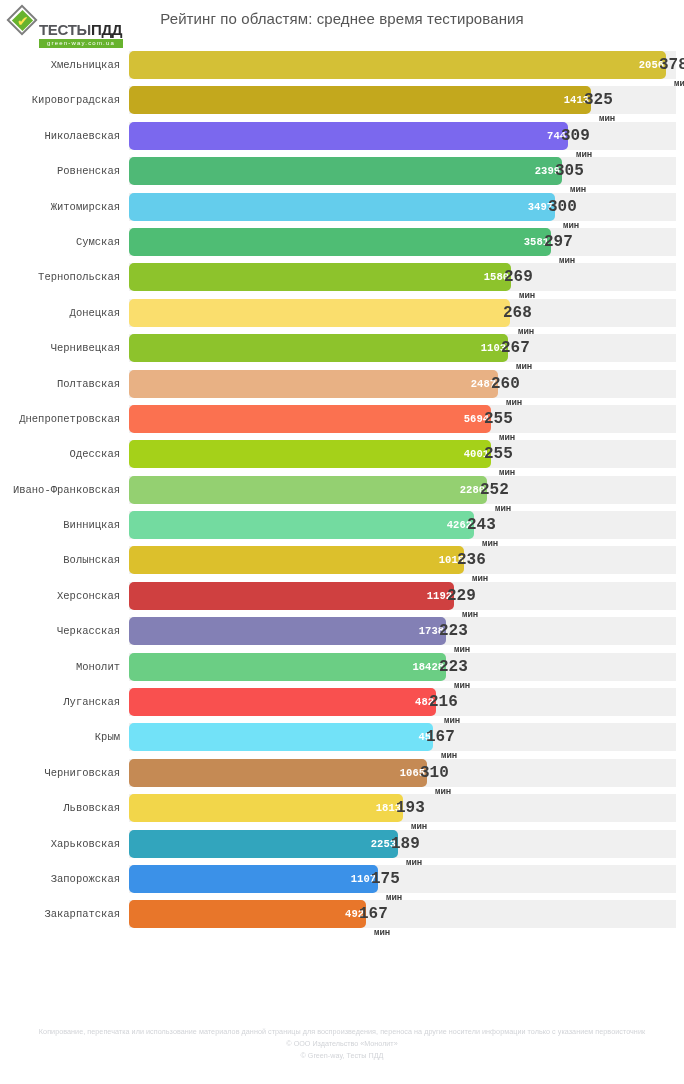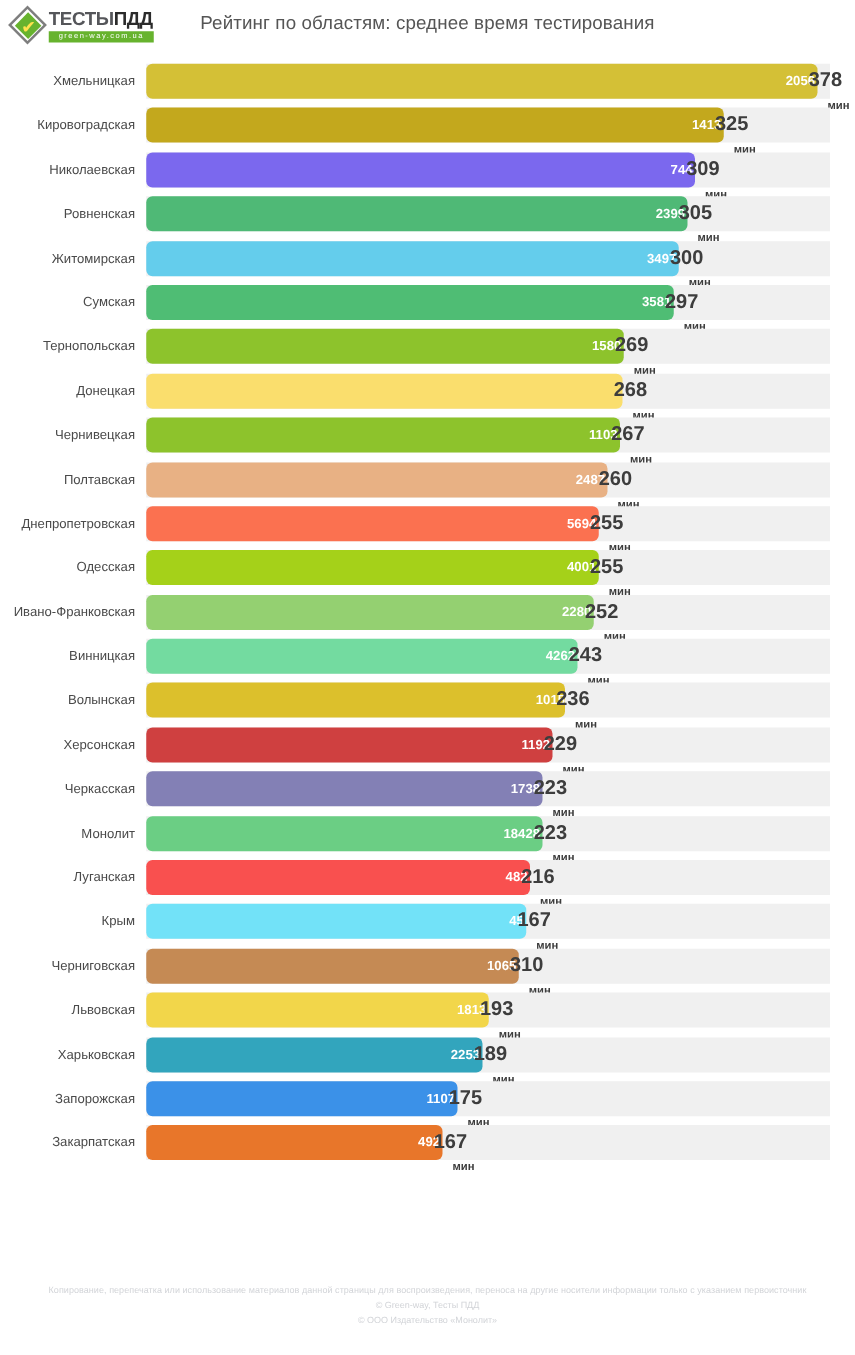--- a/index.html
+++ b/index.html
@@ -69,20 +69,21 @@
     margin-left: 1px;
     margin-top: 2px;
   }
   #logo-words {
     font-size: 15px;
     font-weight: bold;
     letter-spacing: -0.3px;
     line-height: 16px;
     color: #55565a;
     white-space: nowrap;
+    margin-top: 14px;
   }
   #logo-words .pdd {
     color: #2b2b2b;
     font-weight: bold;
   }
   #logo-url {
     margin-top: 1px;
     background: #67b32e;
     color: #ffffff;
     font-size: 6px;
@@ -102,21 +103,22 @@
     text-align: center;
     font-size: 15px;
     color: #555555;
     letter-spacing: 0.1px;
   }
 
   
   #chart {
     position: relative;
     margin-top: 5px;
-    padding-left: 0;
+    padding-left: 12px;
+    font-family: Liberation Mono, monospace;
   }
   .bar-row {
     position: relative;
     height: 35.4px;
   }
   .row-label {
     position: absolute;
     left: 0;
     top: 0;
     width: 108px;
@@ -433,15 +435,15 @@
         <div class="bar" style="width: 237px; background: rgb(232, 118, 42);"></div>
         <div class="count-label" style="right: 312px;">492</div>
         <div class="value-label" style="left: 230px;">167</div>
         <div class="unit-label" style="left: 245px;">мин</div>
       </div>
     </div>
   </div>
 
 <div id="footer">
   <div class="line1">Копирование, перепечатка или использование материалов данной страницы для воспроизведения, переноса на другие носители информации только с указанием первоисточник</div>
+  <div>© ООО Издательство «Монолит»</div>
   <div>© Green-way, Тесты ПДД</div>
-  <div>© ООО Издательство «Монолит»</div>
 </div>
 
 </body></html>

